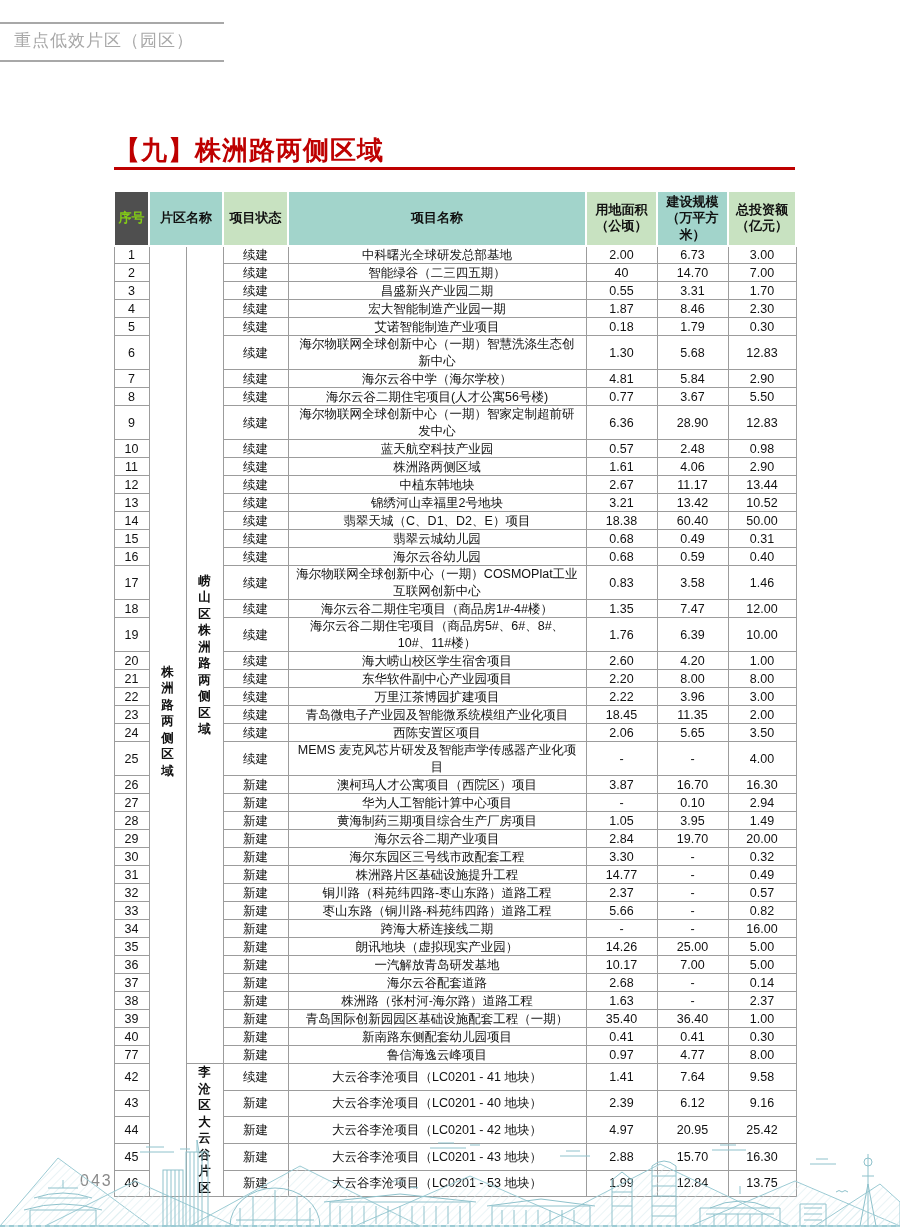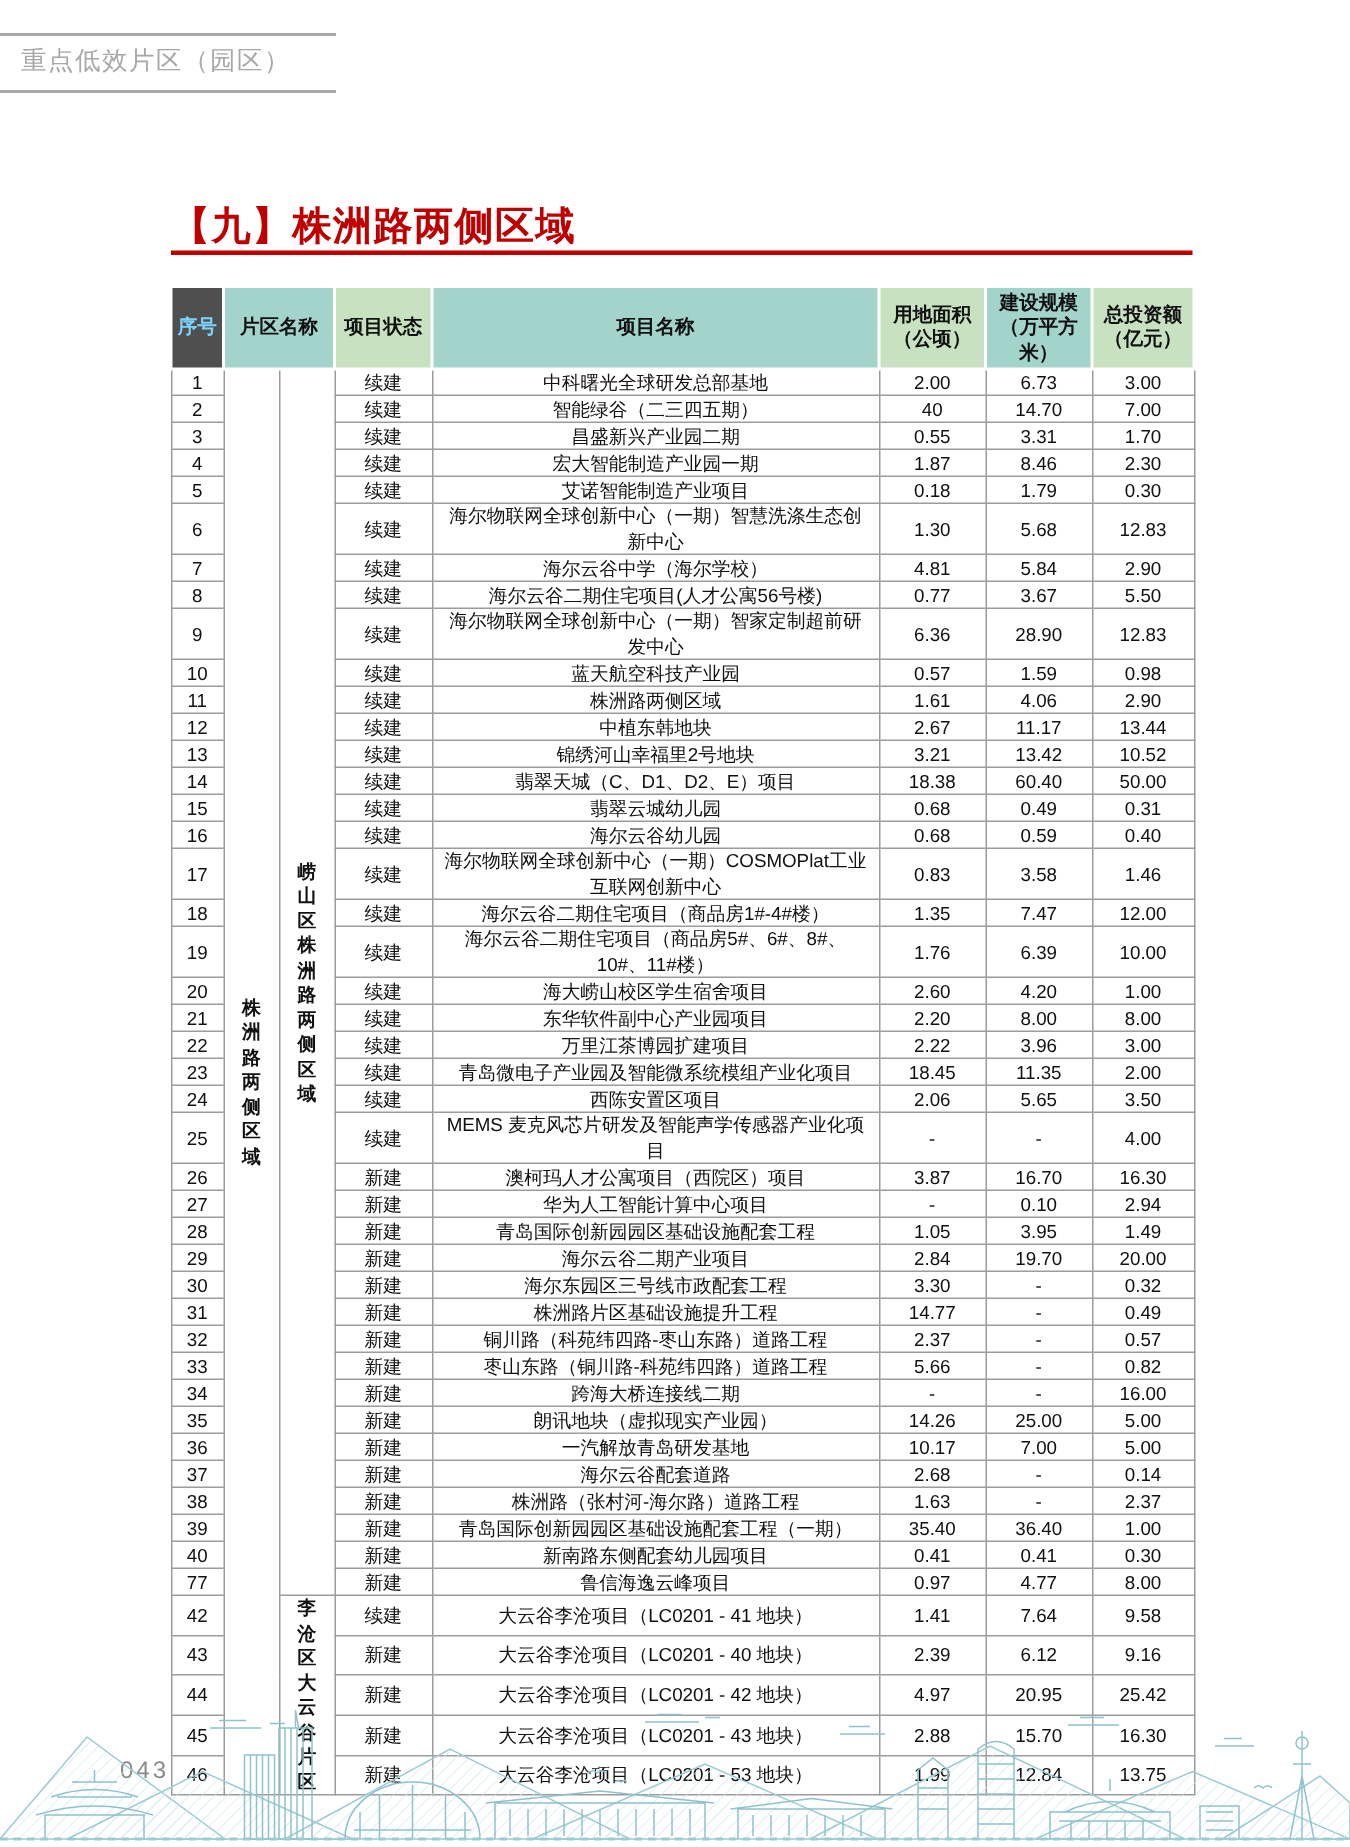--- a/index.html
+++ b/index.html
@@ -33,21 +33,21 @@
   }
   table.projects{
     position:absolute;top:190px;left:113px;width:682px;
     border-collapse:collapse;table-layout:fixed;
     font-size:12.5px;text-align:center;
   }
   table.projects th{
     border:2px solid #fff;font-size:13px;font-weight:bold;
     padding:2px 1px;line-height:1.25;vertical-align:middle;white-space:pre-line;
   }
-  th.dark{background:var(--hdr-dark);color:#7dd3fc;}
+  th.dark{background:var(--hdr-dark);color:#84cc16;}
   th.teal{background:var(--hdr-teal);}
   th.green{background:var(--hdr-green);}
   table.projects td{
     border:1px solid var(--border);
     padding:0 6px;line-height:1.32;vertical-align:middle;
   }
   table.projects tbody tr{height:18px;}
   td.region{white-space:pre-line;font-weight:bold;line-height:1.45;padding:0 2px;margin-top:36px;}
   .page-number{
     position:absolute;top:1172px;left:80px;
@@ -170,21 +170,21 @@
           <td>海尔物联网全球创新中心（一期）智家定制超前研发中心</td>
           <td>6.36</td>
           <td>28.90</td>
           <td>12.83</td>
         </tr>
         <tr>
           <td>10</td>
           <td>续建</td>
           <td>蓝天航空科技产业园</td>
           <td>0.57</td>
-          <td>1.59</td>
+          <td>2.48</td>
           <td>0.98</td>
         </tr>
         <tr>
           <td>11</td>
           <td>续建</td>
           <td>株洲路两侧区域</td>
           <td>1.61</td>
           <td>4.06</td>
           <td>2.90</td>
         </tr>
@@ -312,21 +312,21 @@
           <td>27</td>
           <td>新建</td>
           <td>华为人工智能计算中心项目</td>
           <td>-</td>
           <td>0.10</td>
           <td>2.94</td>
         </tr>
         <tr>
           <td>28</td>
           <td>新建</td>
-          <td>青岛国际创新园园区基础设施配套工程</td>
+          <td>黄海制药三期项目综合生产厂房项目</td>
           <td>1.05</td>
           <td>3.95</td>
           <td>1.49</td>
         </tr>
         <tr>
           <td>29</td>
           <td>新建</td>
           <td>海尔云谷二期产业项目</td>
           <td>2.84</td>
           <td>19.70</td>

